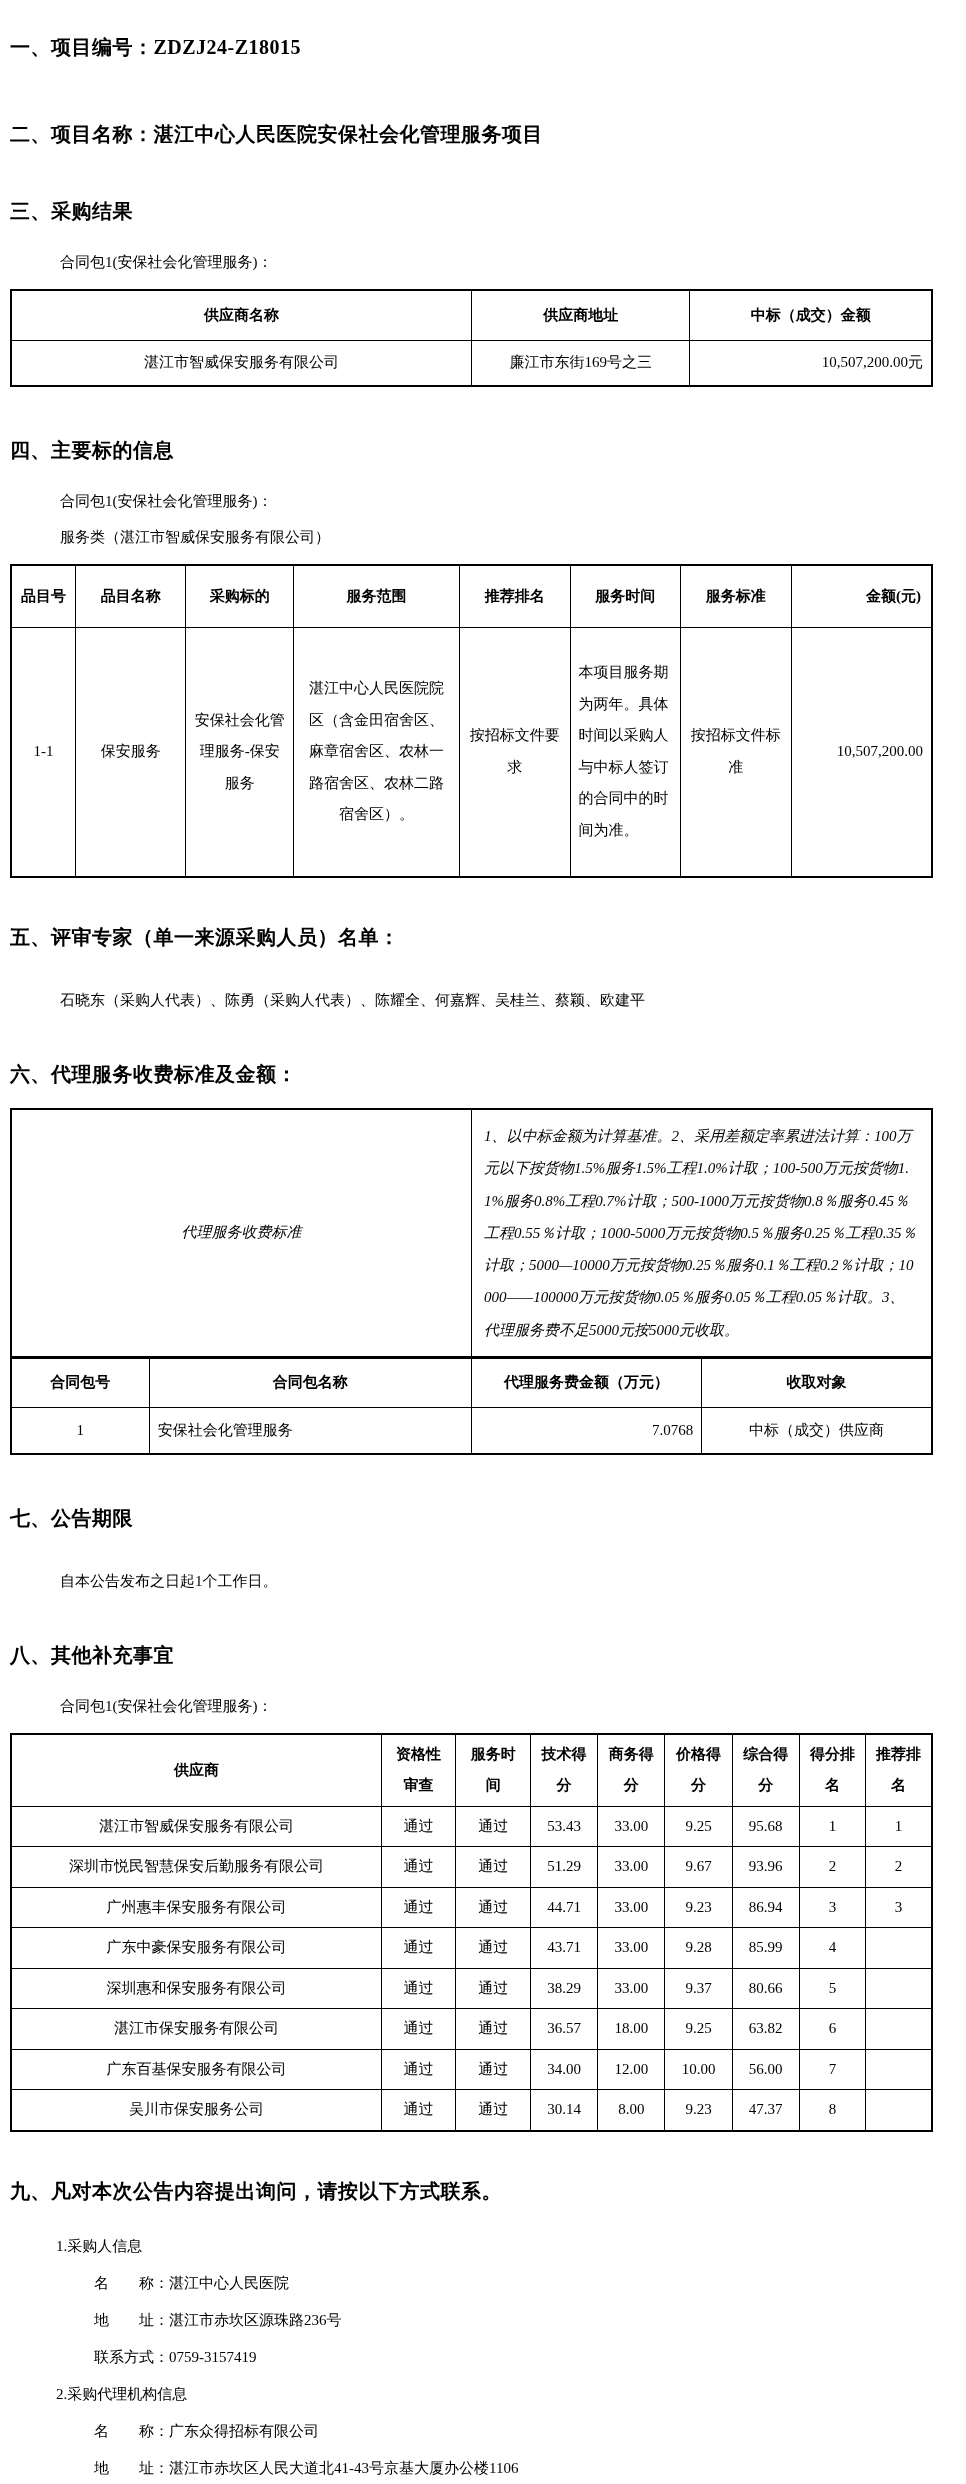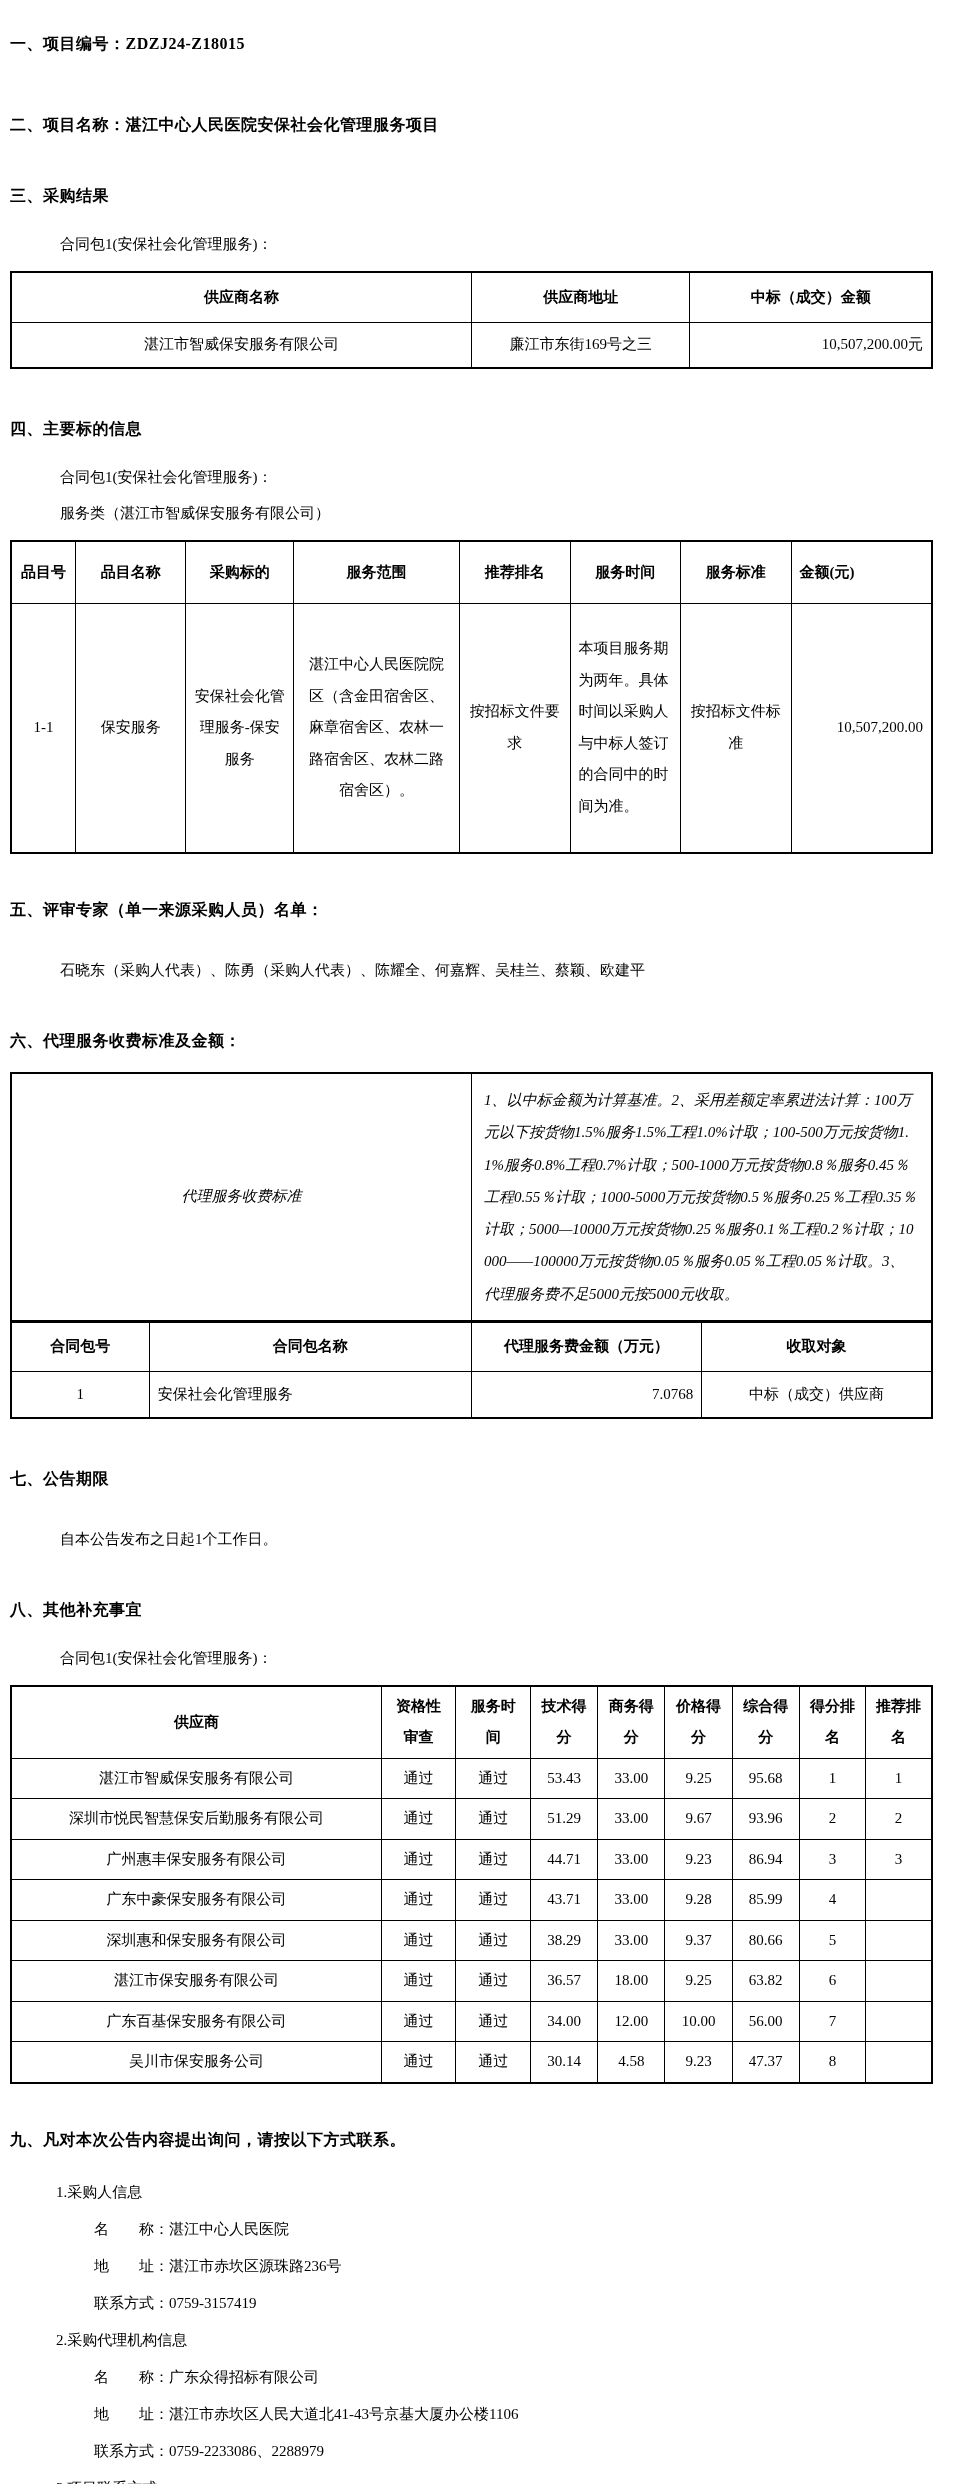--- a/index.html
+++ b/index.html
@@ -3,36 +3,36 @@
 <meta charset="utf-8">
 <style>
   * { margin:0; padding:0; box-sizing:border-box; }
   html,body { background:#ffffff; }
   body {
     width:966px; color:#000;
     font-family:"Liberation Serif","DejaVu Serif",serif;
     font-size:15px;
   }
   .doc { padding:34px 0 46px 10px; }
-  .sec-title { font-size:16px; font-weight:bold; letter-spacing:0.5px; }
+  .sec-title { font-size:20px; font-weight:bold; letter-spacing:0.5px; }
   .mb-64{margin-bottom:60px} .mb-52{margin-bottom:50px} .mb-48{margin-bottom:46px}
   .mb-38{margin-bottom:38px} .mb-30{margin-bottom:30px} .mb-26{margin-bottom:26px}
   .mb-20{margin-bottom:20px} .mb-16{margin-bottom:16px} .mb-14{margin-bottom:14px}
   .indent1 { margin-left:50px; }
   .indent2 { margin-left:46px; }
   .indent3 { margin-left:84px; }
   .plain { font-size:15px; line-height:22px; }
   table { border-collapse:collapse; width:923px; border:2px solid #000; table-layout:fixed; }
   th,td { border:1px solid #000; padding:4px 8px; line-height:2.1; font-size:15px;
           vertical-align:middle; word-break:break-all; }
   th { font-weight:bold; text-align:center; }
   td { text-align:center; }
   td.right { text-align:right; }
   td.left  { text-align:left; }
-  th.right { text-align:left; padding-right:10px; }
+  th.right { text-align:right; padding-right:10px; }
   .t1 thead tr{height:50px} .t1 tbody tr{height:46px}
   .t4 thead tr{height:62px} .t4 tbody tr{height:250px}
   .t6a { border-bottom:none; }
   .t6a td { padding:10px 12px;font-style:italic; }
   .t6b thead tr{height:50px} .t6b tbody tr{height:46px}
   .t8 thead tr{height:64px} .t8 tbody tr{height:40px}
   .fee-text { text-align:left; line-height:2.15; }
   .fee-label { text-align:center; }
   .contact-line { margin-bottom:15px; line-height:22px; }
 </style>
@@ -265,21 +265,21 @@
         <td>10.00</td>
         <td>56.00</td>
         <td>7</td>
         <td></td>
       </tr>
         <tr>
         <td>吴川市保安服务公司</td>
         <td>通过</td>
         <td>通过</td>
         <td>30.14</td>
-        <td>4.58</td>
+        <td>8.00</td>
         <td>9.23</td>
         <td>47.37</td>
         <td>8</td>
         <td></td>
       </tr>
       </tbody>
   </table>
 
   <div class="sec-title mb-30">九、凡对本次公告内容提出询问，请按以下方式联系。</div>
 

